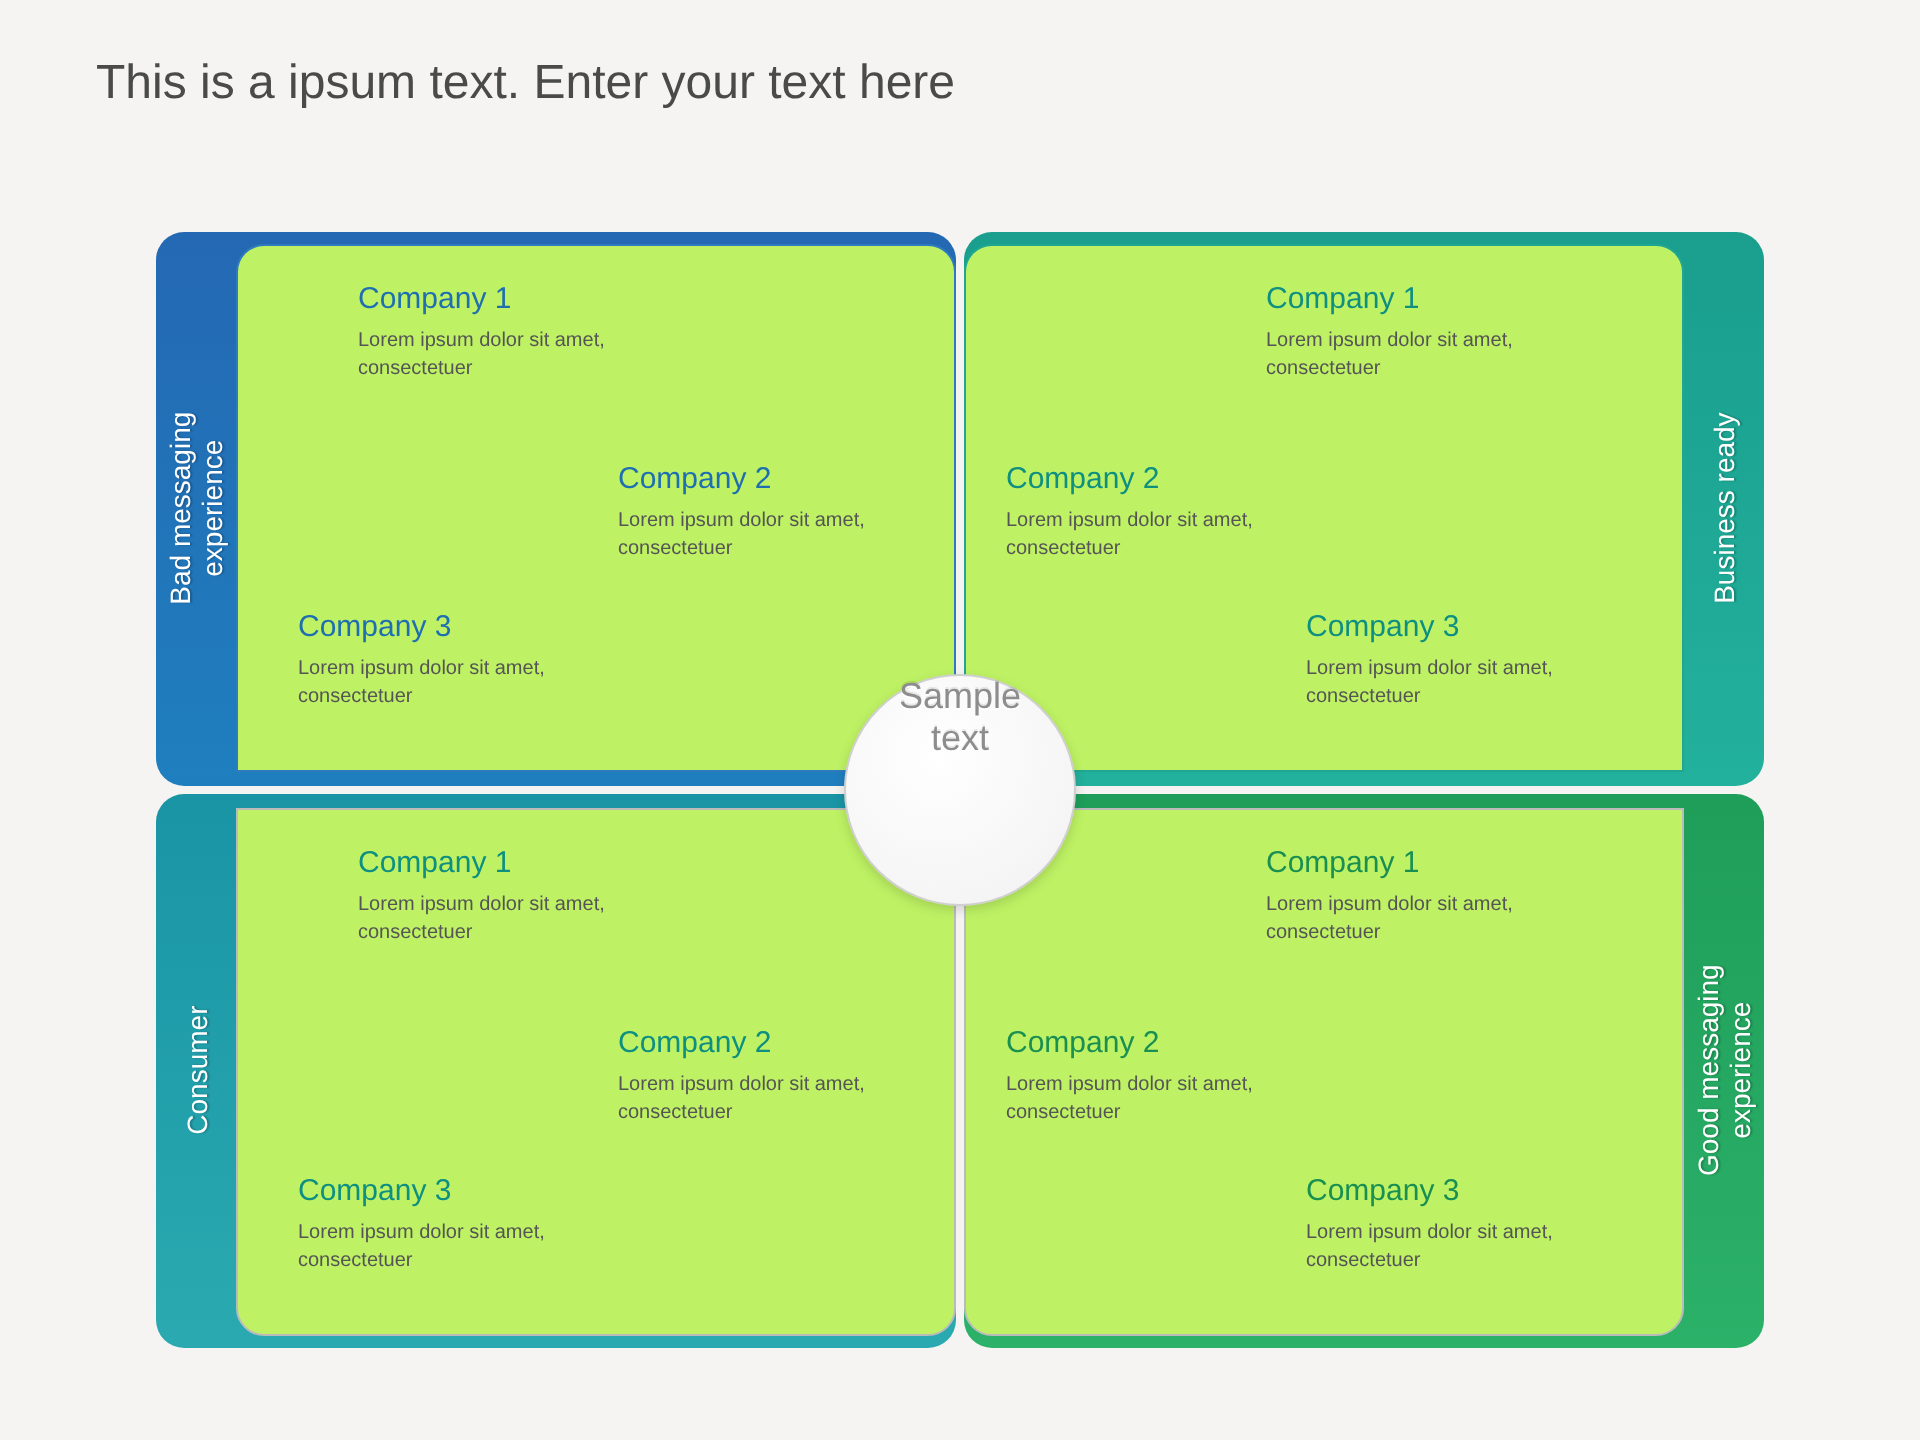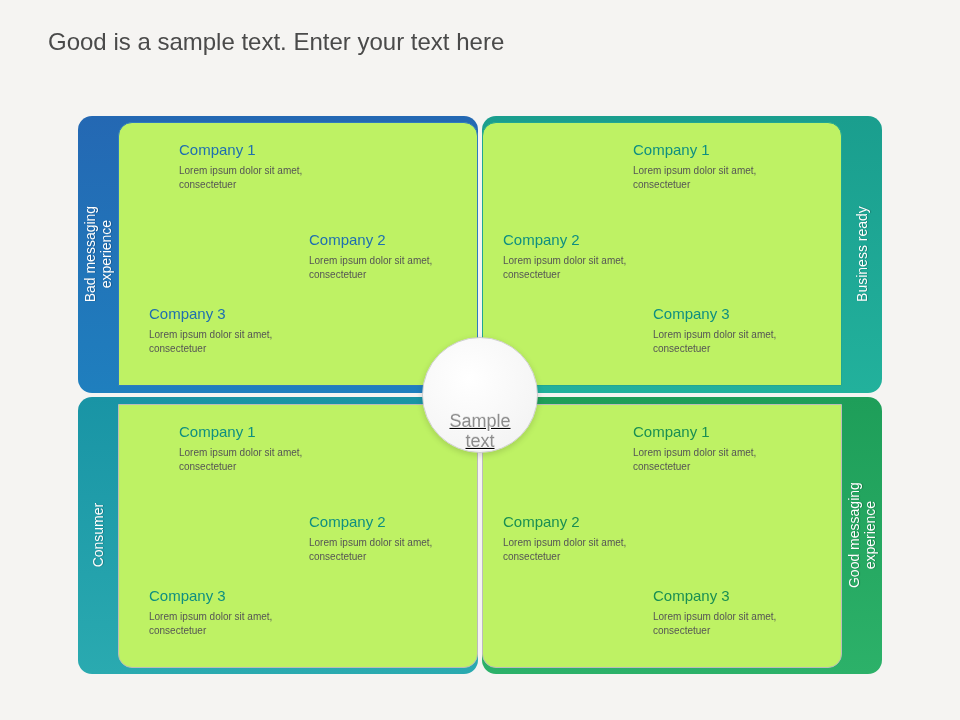--- a/index.html
+++ b/index.html
@@ -91,36 +91,35 @@
     position: absolute;
     width: 116px;
     height: 116px;
     border-radius: 50%;
     background: radial-gradient(circle at 40% 35%, #ffffff, #f1f1f1);
     border: 1px solid #cfcfcf;
     box-shadow: 0 2px 6px rgba(0,0,0,0.15);
     left: 422px;
     top: 337px;
     display:flex;
-    align-items:flex-end;
+    align-items:flex-start;
     justify-content:center;
     text-align:center;
-    text-decoration:underline;
   }
   .center-circle span{
     font-size:18px;
     color:#8d8d8d;
     text-shadow: 0 1px 0 #fff, 0 -1px 0 rgba(0,0,0,0.08);
     line-height:1.15;
   }
 </style>
 </head>
 <body>
 
-<div class="page-title">Good is a sample text. Enter your text here</div>
+<div class="page-title">This is a ipsum text. Enter your text here</div>
 
 <div class="grid">
 
   <div class="quad q-tl blue">
     <div class="label-tab"></div>
     <div class="label-txt-wrap">
       <div class="label-txt" style="white-space:pre;">Bad messaging
 experience</div>
     </div>
     <div class="bg-card">

